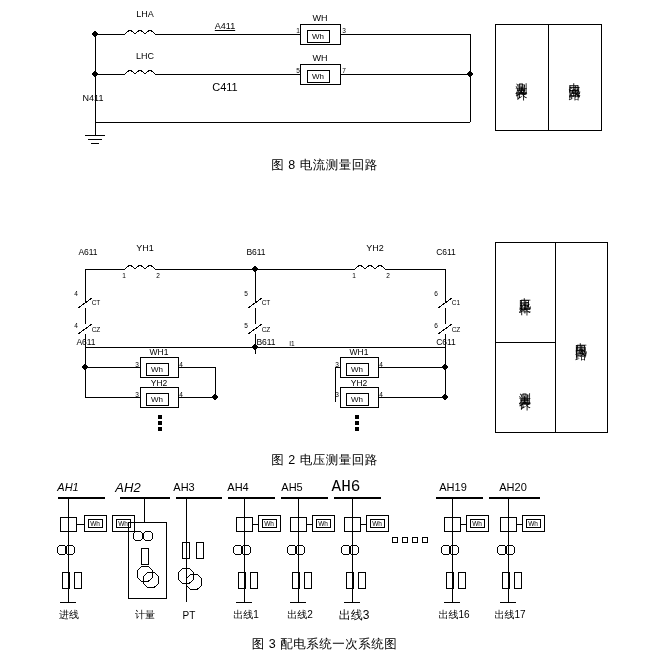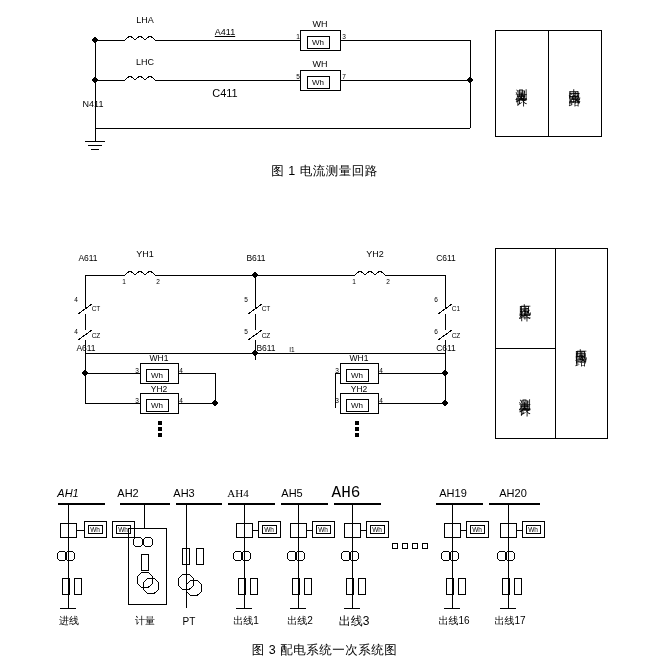--- a/index.html
+++ b/index.html
@@ -4,21 +4,21 @@
 <style>
   html,body{margin:0;padding:0;}
   body{
     width:649px;height:660px;
     background:#ffffff;
     font-family:"Liberation Sans", sans-serif;
     color:#000;
     position:relative;
     overflow:hidden;
   }
-  .canvas{position:absolute;left:0;top:8px;width:649px;height:647px;}
+  .canvas{position:absolute;left:0;top:2px;width:649px;height:647px;}
   svg{position:absolute;left:0;top:0;width:649px;height:660px;}
   .cap{
     position:absolute;
     width:100%;
     text-align:center;
     font-size:12.5px;
     letter-spacing:.5px;
   }
   .vert{
     writing-mode:vertical-rl;
@@ -290,21 +290,21 @@
 <div class="boxlabel tiny" style="left:292px;top:63px;width:12px;height:10px;">5</div>
 <div class="boxlabel tiny" style="left:338px;top:63px;width:12px;height:10px;">7</div>
 
 <div class="boxlabel" style="left:495px;top:22px;width:53px;height:106px;">
   <span class="vert">测量表计</span>
 </div>
 <div class="boxlabel" style="left:548px;top:22px;width:53px;height:106px;">
   <span class="vert">电流回路</span>
 </div>
 
-<div class="cap" style="top:155px;">图 1  电流测量回路</div>
+<div class="cap" style="top:155px;">图 8  电流测量回路</div>
 
 <div class="boxlabel" style="left:120px;top:240px;width:50px;height:12px;font-size:9px;">YH1</div>
 <div class="boxlabel" style="left:350px;top:240px;width:50px;height:12px;font-size:9px;">YH2</div>
 <div class="boxlabel tiny" style="left:118px;top:268px;width:12px;height:10px;">1</div>
 <div class="boxlabel tiny" style="left:152px;top:268px;width:12px;height:10px;">2</div>
 <div class="boxlabel tiny" style="left:348px;top:268px;width:12px;height:10px;">1</div>
 <div class="boxlabel tiny" style="left:382px;top:268px;width:12px;height:10px;">2</div>
 
 <div class="boxlabel" style="left:68px;top:244px;width:40px;height:12px;font-size:8.5px;">A611</div>
 <div class="boxlabel" style="left:236px;top:244px;width:40px;height:12px;font-size:8.5px;">B611</div>
@@ -351,25 +351,26 @@
 <div class="boxlabel" style="left:495px;top:240px;width:60px;height:100px;">
   <span class="vert">电压采样</span>
 </div>
 <div class="boxlabel" style="left:495px;top:340px;width:60px;height:90px;">
   <span class="vert">测量表计</span>
 </div>
 <div class="boxlabel" style="left:555px;top:240px;width:52px;height:190px;">
   <span class="vert">电压回路</span>
 </div>
 
+<div class="cap" style="top:450px;">图 2  电压测量回路</div>
 
 <div class="boxlabel" style="left:50px;top:478px;width:36px;height:14px;font-size:11px;font-style:italic;">AH1</div>
-<div class="boxlabel" style="left:110px;top:478px;width:36px;height:14px;font-size:11px;">AH2</div>
+<div class="boxlabel" style="left:110px;top:478px;width:36px;height:14px;font-size:13px;font-style:italic;">AH2</div>
 <div class="boxlabel" style="left:166px;top:478px;width:36px;height:14px;font-size:11px;">AH3</div>
-<div class="boxlabel" style="left:220px;top:478px;width:36px;height:14px;font-size:11px;font-family:Liberation Serif, serif;">AH4</div>
+<div class="boxlabel" style="left:220px;top:478px;width:36px;height:14px;font-size:11px;">AH4</div>
 <div class="boxlabel" style="left:274px;top:478px;width:36px;height:14px;font-size:11px;">AH5</div>
 <div class="boxlabel" style="left:328px;top:478px;width:36px;height:14px;font-size:16px;font-family:Liberation Mono, monospace;">AH6</div>
 <div class="boxlabel" style="left:432px;top:478px;width:42px;height:14px;font-size:11px;">AH19</div>
 <div class="boxlabel" style="left:492px;top:478px;width:42px;height:14px;font-size:11px;">AH20</div>
 
 <div class="boxlabel" style="left:48px;top:606px;width:42px;height:14px;font-size:10px;">进线</div>
 <div class="boxlabel" style="left:124px;top:606px;width:42px;height:14px;font-size:10px;">计量</div>
 <div class="boxlabel" style="left:168px;top:606px;width:42px;height:14px;font-size:10px;">PT</div>
 <div class="boxlabel" style="left:222px;top:606px;width:48px;height:14px;font-size:10px;">出线1</div>
 <div class="boxlabel" style="left:276px;top:606px;width:48px;height:14px;font-size:10px;">出线2</div>

